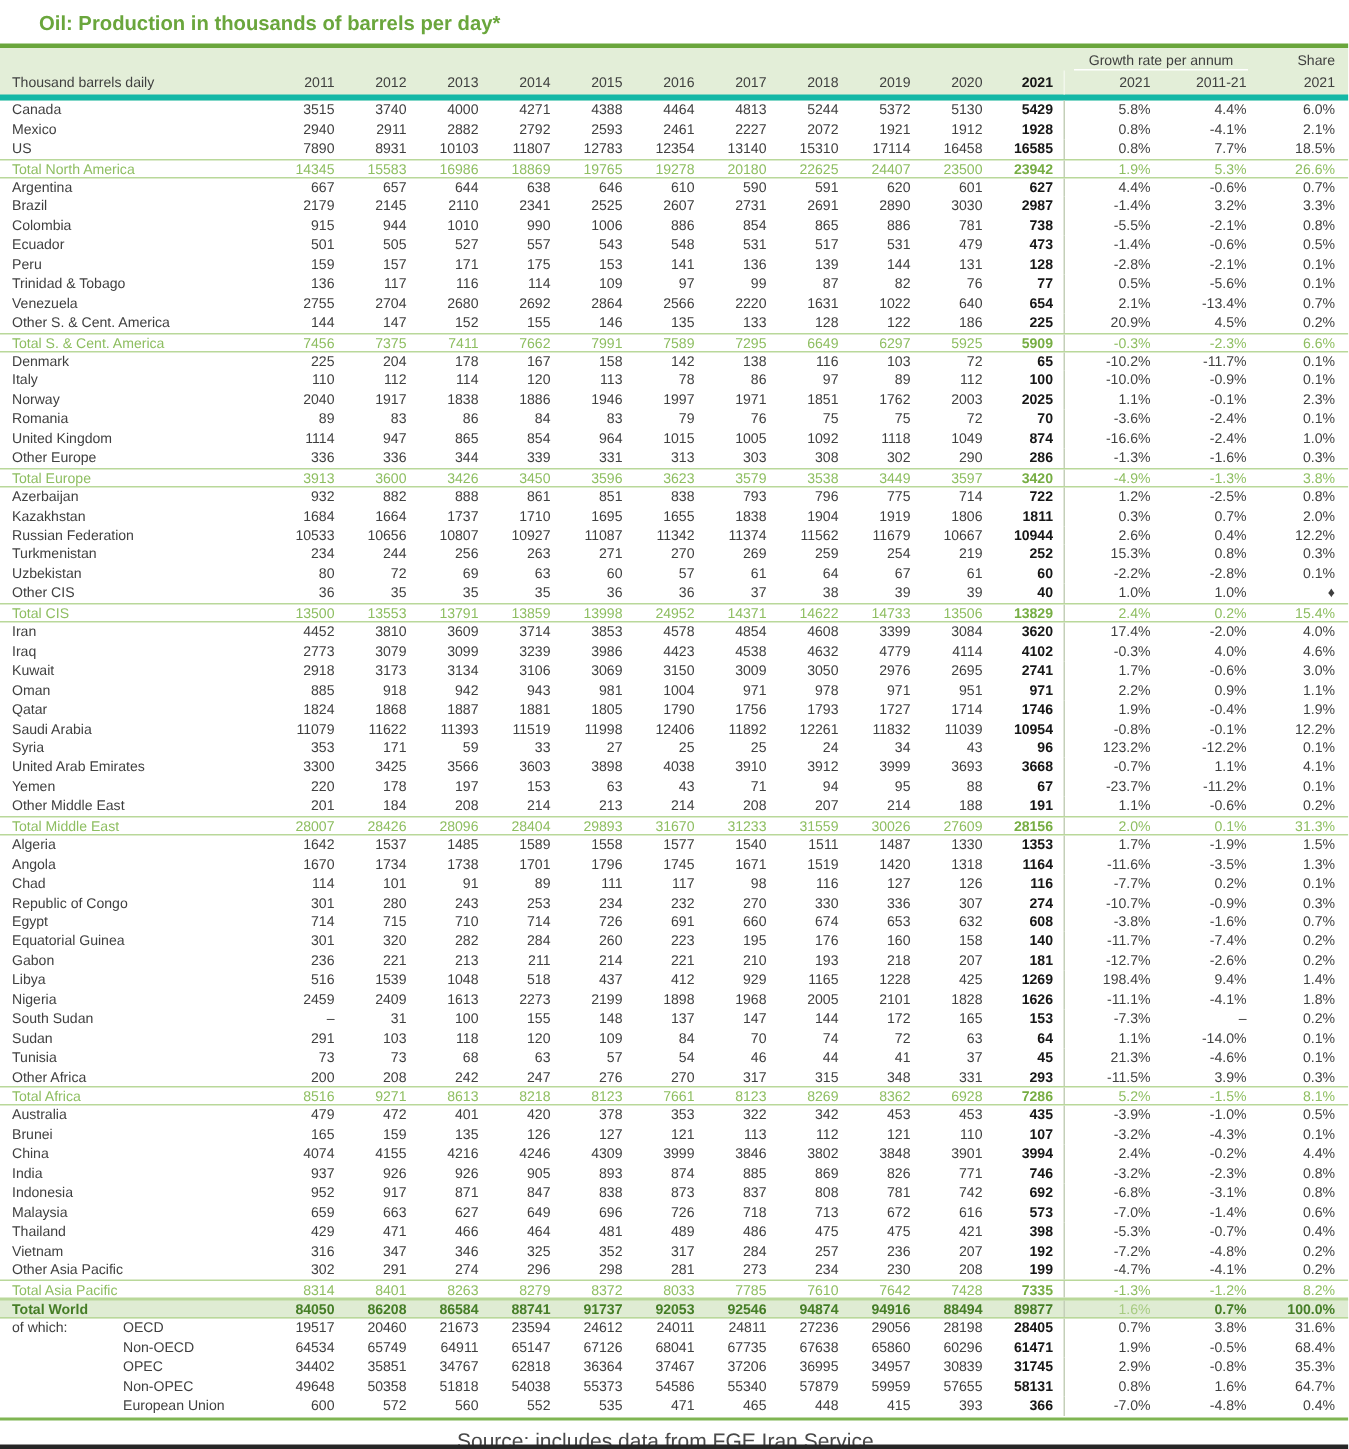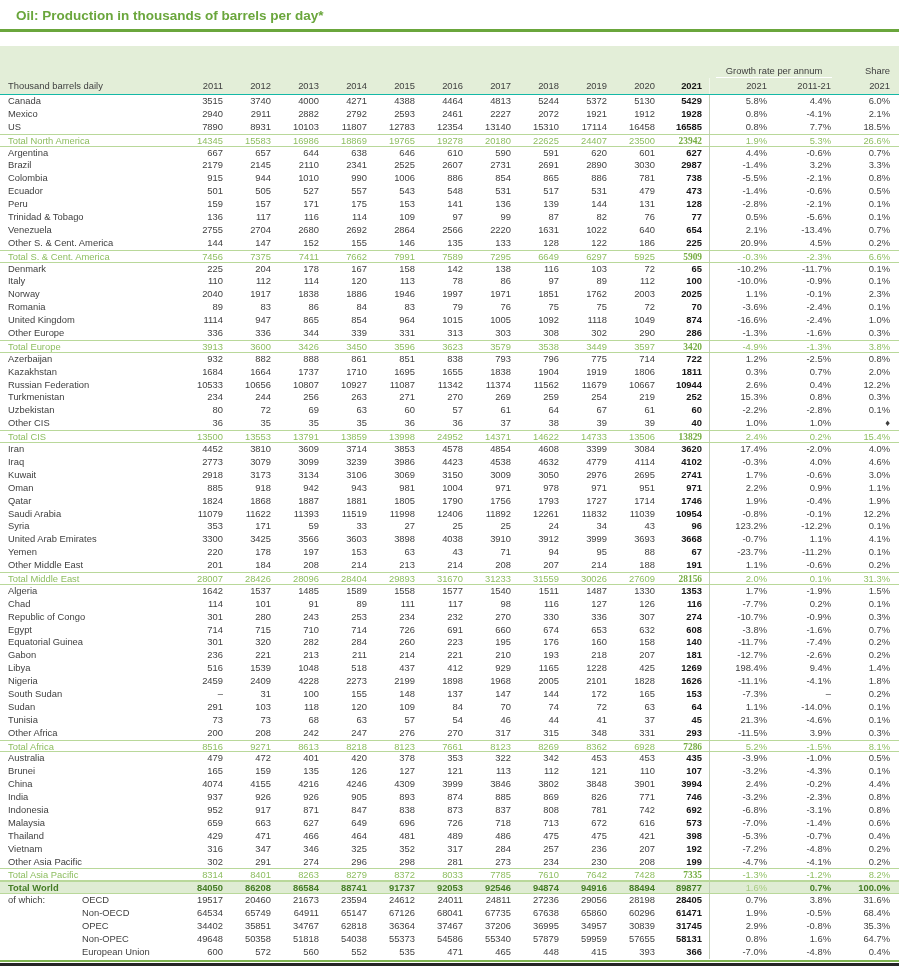--- a/index.html
+++ b/index.html
@@ -15,27 +15,27 @@
     --bold:#161616;
     --vrule:#c4cfb8;
   }
   html,body{margin:0;padding:0;background:#fff;}
   .page{
     width:899px;height:966px;position:relative;overflow:hidden;
     font-family:"Liberation Sans", sans-serif;color:var(--txt);background:#fff;
   }
   .title{
     color:var(--green);font-weight:bold;font-size:13.5px;
-    padding:8px 8px 6px 16px;
+    padding:8px 8px 6px 26px;
   }
   .title-rule{height:3px;background:var(--green);}
   .thead{
     background:var(--band);
-    border-bottom:1px solid #14b8a6;
-    padding-top:17px;margin-top:14px;
+    border-bottom:4px solid #14b8a6;
+    padding-top:0;margin-top:0;
   }
   .hrow1{
     display:grid;grid-template-columns:710px 128px 59px;
     height:15px;line-height:15px;font-size:9.4px;
   }
   .h-growth{text-align:center;position:relative;}
   .h-growth::after{
     content:"";position:absolute;left:6px;right:6px;bottom:0;height:1px;background:#ffffff;
   }
   .h-share1{text-align:right;padding-right:7px;}
@@ -44,21 +44,21 @@
     grid-template-columns:182px repeat(11,48px) 64px 64px 59px;
     height:12.9px;line-height:12.9px;font-size:9.4px;
     box-sizing:border-box;
   }
   .hrow2{height:16px;line-height:16px;}
   .cell{text-align:right;padding-right:7px;overflow:hidden;white-space:nowrap;box-sizing:border-box;}
   .label-cell{text-align:left;padding-left:8px;padding-right:0;}
   .v2021{font-weight:bold;color:var(--bold);border-right:1px solid var(--vrule);}
   .hrow2 .v2021{border-right:1px solid #f2f7ec;}
   .row.total{color:var(--total-green);border-top:1px solid var(--total-border);border-bottom:1px solid var(--total-border);}
-  .row.total .v2021{color:var(--total-green-bold);font-family:Liberation Serif, serif;}
+  .row.total .v2021{color:var(--total-green-bold);}
   .row.world{
     background:var(--world-bg);color:var(--world-text);font-weight:bold;
     border-top:1px solid var(--total-border);border-bottom:1px solid var(--total-border);
   }
   .row.world .v2021{color:var(--world-text);}
   .row.world .g2021cell{color:var(--world-light);font-weight:normal;}
   .ofw-prefix{display:inline-block;width:74px;}
   .table-end{height:2px;background:#7fb552;margin-top:1px;}
   .footer{
     text-align:center;font-size:14px;color:#4a4a4a;
@@ -756,20 +756,37 @@
         <div class="cell">1540</div>
         <div class="cell">1511</div>
         <div class="cell">1487</div>
         <div class="cell">1330</div>
         <div class="cell v2021">1353</div>
         <div class="cell g2021cell">1.7%</div>
         <div class="cell">-1.9%</div>
         <div class="cell">1.5%</div>
       </div>
       <div class="row country">
+        <div class="cell label-cell">Angola</div>
+        <div class="cell">1670</div>
+        <div class="cell">1734</div>
+        <div class="cell">1738</div>
+        <div class="cell">1701</div>
+        <div class="cell">1796</div>
+        <div class="cell">1745</div>
+        <div class="cell">1671</div>
+        <div class="cell">1519</div>
+        <div class="cell">1420</div>
+        <div class="cell">1318</div>
+        <div class="cell v2021">1164</div>
+        <div class="cell g2021cell">-11.6%</div>
+        <div class="cell">-3.5%</div>
+        <div class="cell">1.3%</div>
+      </div>
+      <div class="row country">
         <div class="cell label-cell">Chad</div>
         <div class="cell">114</div>
         <div class="cell">101</div>
         <div class="cell">91</div>
         <div class="cell">89</div>
         <div class="cell">111</div>
         <div class="cell">117</div>
         <div class="cell">98</div>
         <div class="cell">116</div>
         <div class="cell">127</div>
@@ -861,21 +878,21 @@
         <div class="cell">425</div>
         <div class="cell v2021">1269</div>
         <div class="cell g2021cell">198.4%</div>
         <div class="cell">9.4%</div>
         <div class="cell">1.4%</div>
       </div>
       <div class="row country">
         <div class="cell label-cell">Nigeria</div>
         <div class="cell">2459</div>
         <div class="cell">2409</div>
-        <div class="cell">4228</div>
+        <div class="cell">1613</div>
         <div class="cell">2273</div>
         <div class="cell">2199</div>
         <div class="cell">1898</div>
         <div class="cell">1968</div>
         <div class="cell">2005</div>
         <div class="cell">2101</div>
         <div class="cell">1828</div>
         <div class="cell v2021">1626</div>
         <div class="cell g2021cell">-11.1%</div>
         <div class="cell">-4.1%</div>

